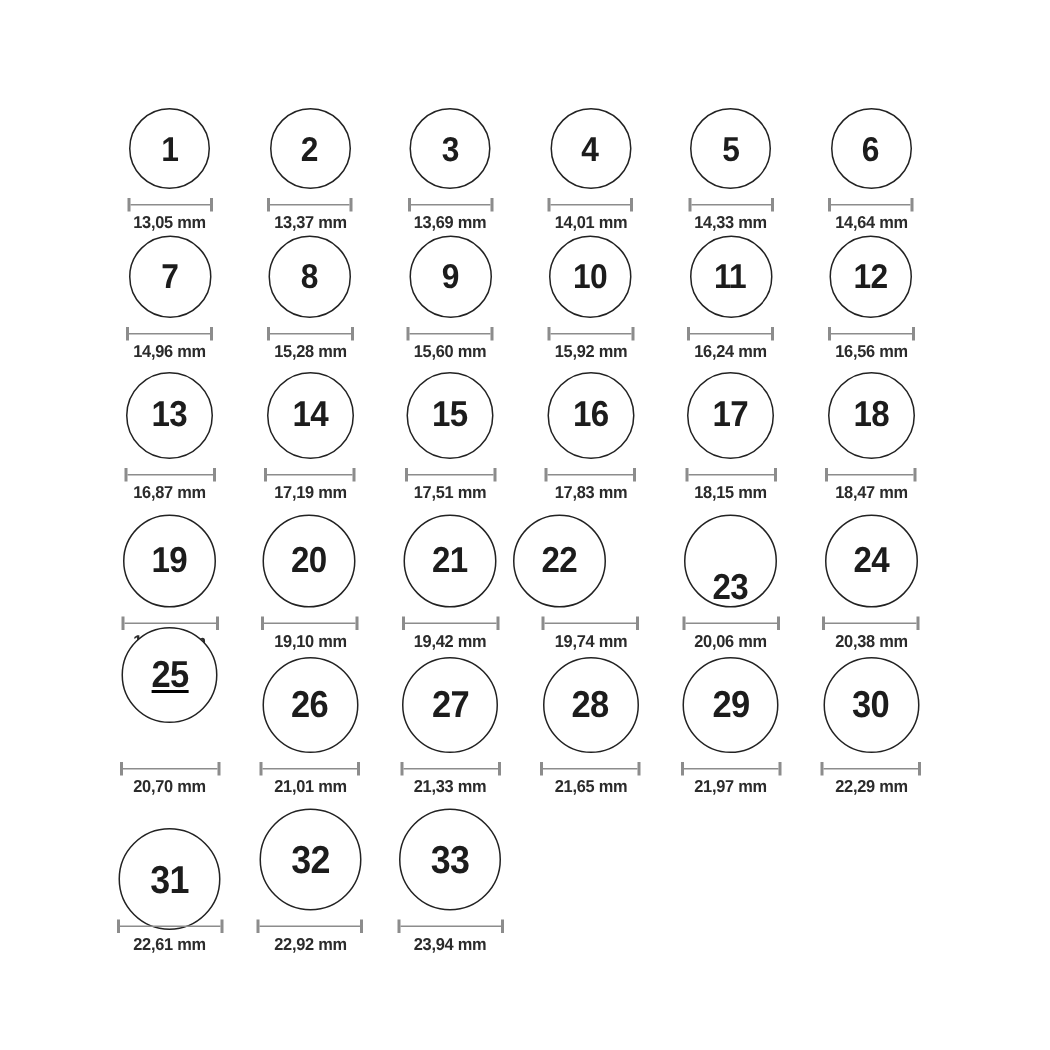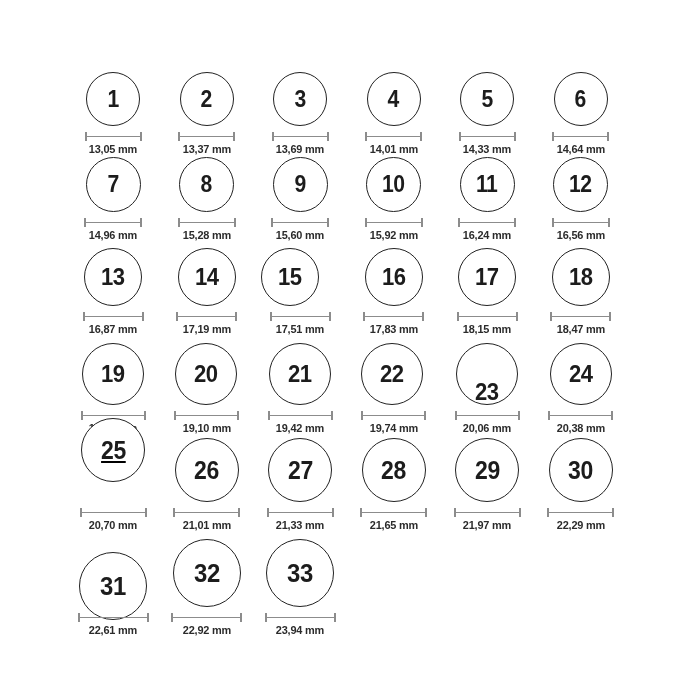--- a/index.html
+++ b/index.html
@@ -184,21 +184,21 @@
     <div class="cell">
       <div class="ring-circle" style="left: 177.5px; top: 248px; width: 58px; height: 58px;">
         <span class="ring-number" style="font-size: 24px;">14</span>
       </div>
       <div class="dim-line" style="left: 176px; top: 312px; width: 61px;">
         <span class="dim-bar"></span>
       </div>
       <div class="dim-label" style="left: 159.5px; top: 323px;">17,19 mm</div>
     </div>
     <div class="cell">
-      <div class="ring-circle" style="left: 261px; top: 248px; width: 58px; height: 58px;">
+      <div class="ring-circle" style="left: 271px; top: 248px; width: 58px; height: 58px;">
         <span class="ring-number" style="font-size: 24px;">15</span>
       </div>
       <div class="dim-line" style="left: 269.5px; top: 312px; width: 61px;">
         <span class="dim-bar"></span>
       </div>
       <div class="dim-label" style="left: 253px; top: 323px;">17,51 mm</div>
     </div>
     <div class="cell">
       <div class="ring-circle" style="left: 364.5px; top: 248px; width: 58px; height: 58px;">
         <span class="ring-number" style="font-size: 24px;">16</span>
@@ -247,21 +247,21 @@
     <div class="cell">
       <div class="ring-circle" style="left: 269px; top: 343px; width: 62px; height: 62px; align-items: center;">
         <span class="ring-number" style="font-size: 24px;">21</span>
       </div>
       <div class="dim-line" style="left: 267.5px; top: 411px; width: 65px;">
         <span class="dim-bar"></span>
       </div>
       <div class="dim-label" style="left: 253px; top: 422px;">19,42 mm</div>
     </div>
     <div class="cell">
-      <div class="ring-circle" style="left: 361px; top: 343px; width: 62px; height: 62px;">
+      <div class="ring-circle" style="left: 342px; top: 343px; width: 62px; height: 62px;">
         <span class="ring-number" style="font-size: 24px;">22</span>
       </div>
       <div class="dim-line" style="left: 361px; top: 411px; width: 65px;">
         <span class="dim-bar"></span>
       </div>
       <div class="dim-label" style="left: 346.5px; top: 422px;">19,74 mm</div>
     </div>
     <div class="cell">
       <div class="ring-circle" style="left: 456px; top: 343px; width: 62px; height: 62px; align-items: flex-end;">
         <span class="ring-number" style="font-size: 24px;">23</span>

